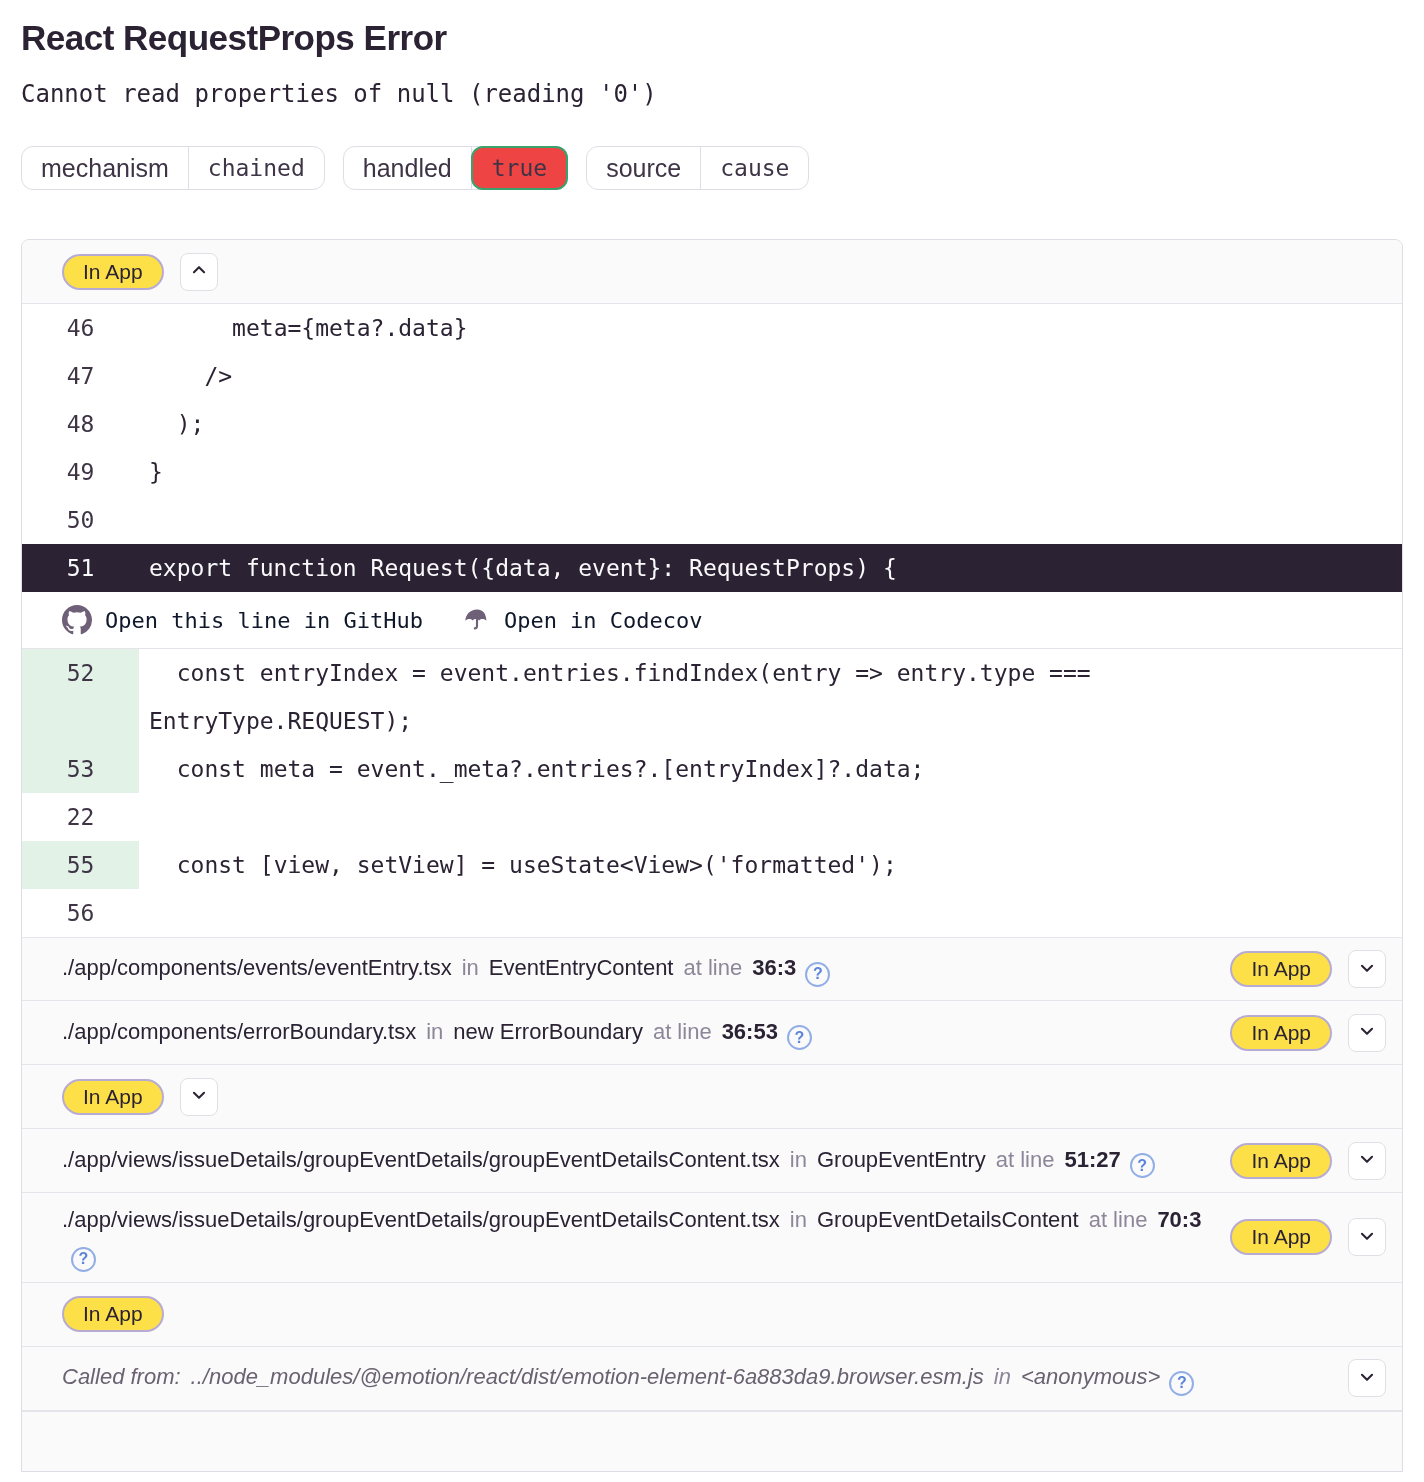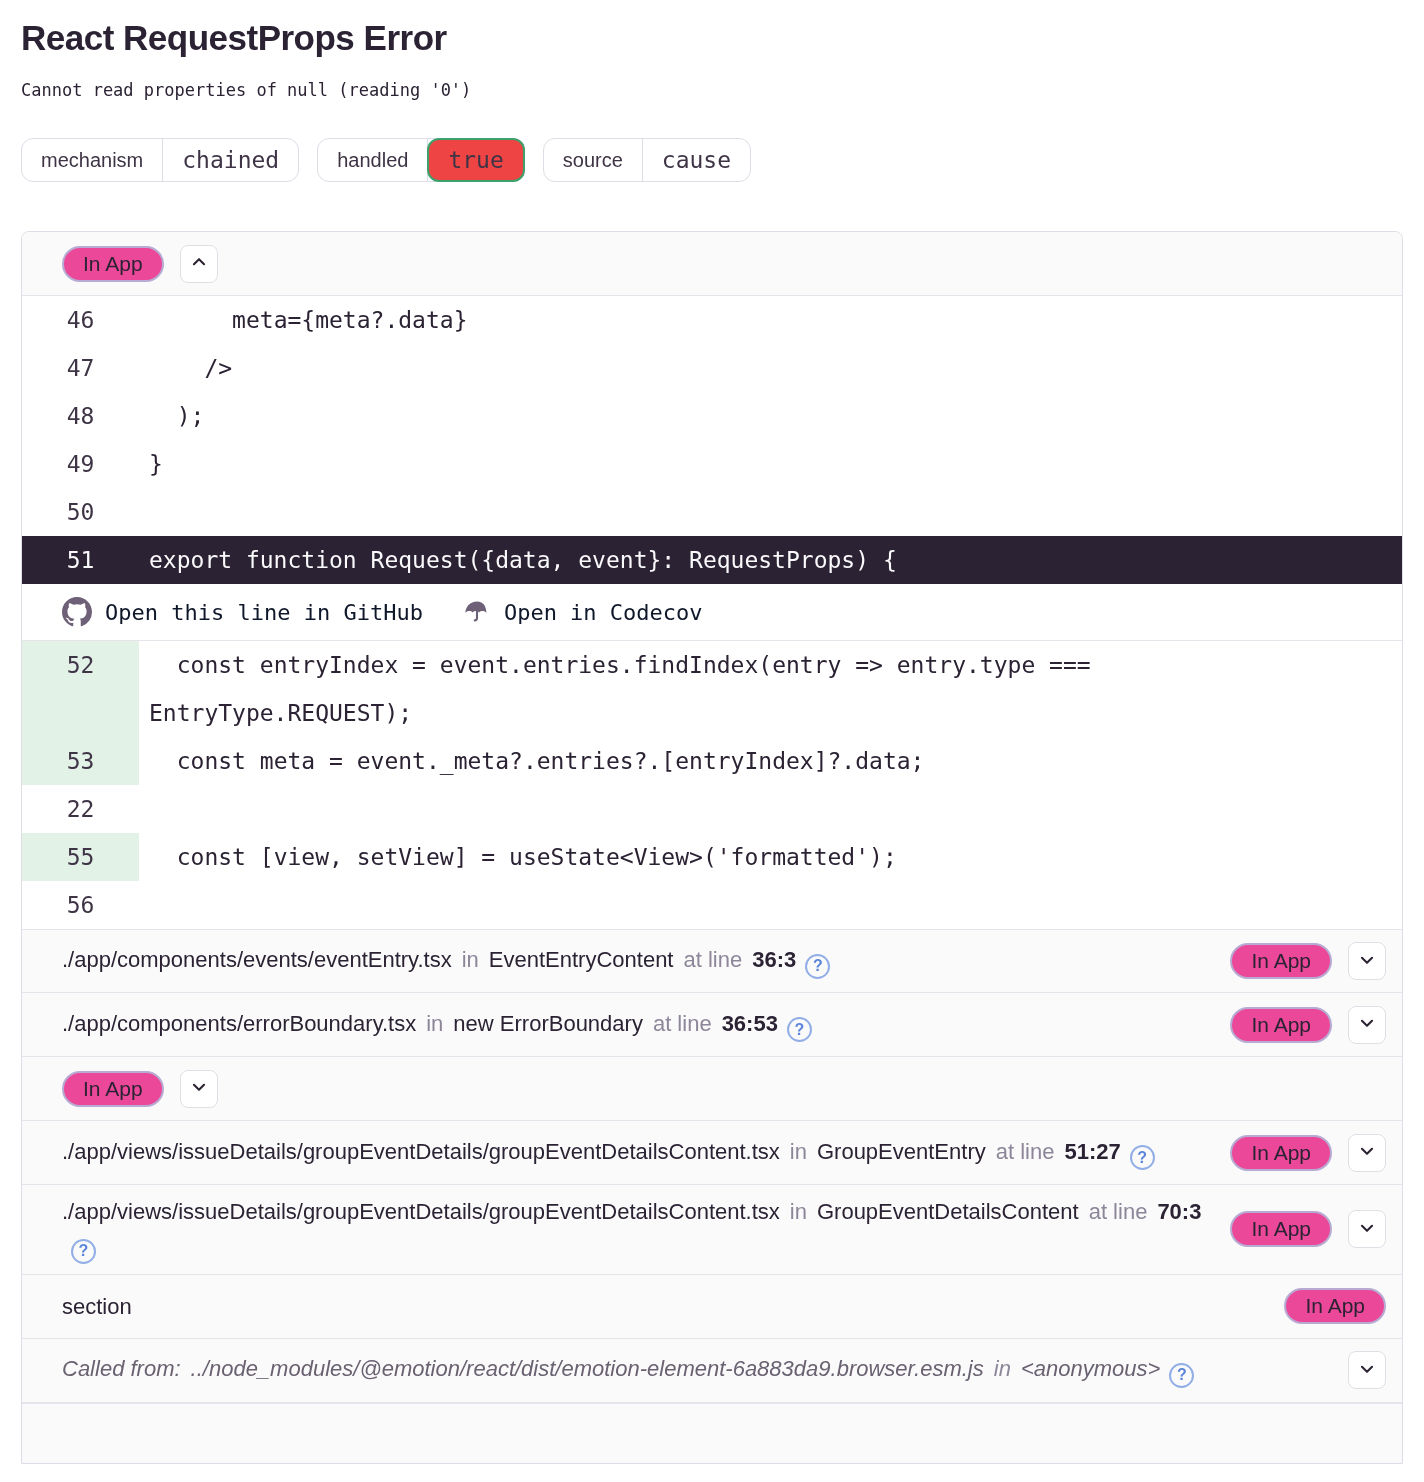--- a/index.html
+++ b/index.html
@@ -11,32 +11,32 @@
   }
   .wrap { padding:14px 21px 0 21px; }
 
   
   .page-title {
     font-size:35px; font-weight:700; letter-spacing:-0.5px;
     margin:4px 0 0 0; color:#2B2233;
   }
   .page-subtitle {
     font-family:"DejaVu Sans Mono", monospace;
-    font-size:17px; margin-top:22px; color:#2B2233;
+    font-size:24px; margin-top:22px; color:#2B2233;
   }
 
   
   .tags { display:flex; gap:18px; margin-top:38px; }
   .tag {
     display:flex; align-items:stretch; height:44px;
     border:1px solid #E0DCE5; border-radius:12px; background:#fff;
   }
   .tag-key {
     display:flex; align-items:center; padding:0 19px;
-    font-size:20px; color:#3E3446;
+    font-size:25px; color:#3E3446;
     border-right:1px solid #E0DCE5;
   }
   .tag-val {
     display:flex; align-items:center; padding:0 19px;
     font-family:"DejaVu Sans Mono", monospace; font-size:23px; color:#3E3446;
   }
   .tag-val.green {
     border:2px solid #3BA26D; background:#ef4444;
     border-radius:12px; margin:-1px;
   }
@@ -66,21 +66,21 @@
   .italic-row .muted { color:#8D8699; }
 
   .help-icon {
     display:inline-flex; align-items:center; justify-content:center;
     width:25px; height:25px; border:2px solid #92AEE6; border-radius:50%;
     color:#5C85D9; font-size:16px; font-weight:700; font-style:normal;
     margin-left:9px; vertical-align:-4px; line-height:1;
   }
   .right-controls { display:flex; align-items:center; gap:16px; flex-shrink:0; }
   .in-app-badge {
-    border:2px solid #B7ABD3; background:#ec4899; color:#2B2233;
+    border:2px solid #B7ABD3; background:#fde047; color:#2B2233;
     border-radius:21px; padding:4px 19px; font-size:21px; white-space:nowrap;
     font-style:normal;
   }
   .chev-btn {
     width:38px; height:38px; border:1px solid #E2DEE6; border-radius:8px;
     background:#fff; display:flex; align-items:center; justify-content:center;
     padding:0; cursor:pointer;
   }
 
   
@@ -275,23 +275,20 @@
         <span class="in-app-badge">In App</span>
         <button class="chev-btn">
           <span><svg width="18" height="18" viewBox="0 0 16 16">
                 <path d="M3.5 6l4.5 4.5L12.5 6" stroke="#2B2233" stroke-width="1.8" fill="none" stroke-linecap="round" stroke-linejoin="round"></path>
               </svg></span>
         </button>
       </div>
     </div>
 
     <div class="frame-header">
-      <div class="frame-title">
-        <span class="fn">section</span>
-      </div>
       <div class="right-controls">
         <span class="in-app-badge">In App</span>
       </div>
     </div>
 
     <div class="frame-header">
       <div class="frame-title italic-row">
         <span>Called from:</span><span class="sep"></span><span>../node_modules/@emotion/react/dist/emotion-element-6a883da9.browser.esm.js</span><span class="sep"></span><span class="muted">in</span><span class="sep"></span><span>&lt;anonymous&gt;</span><span class="help-icon">?</span>
       </div>
       <div class="right-controls">

